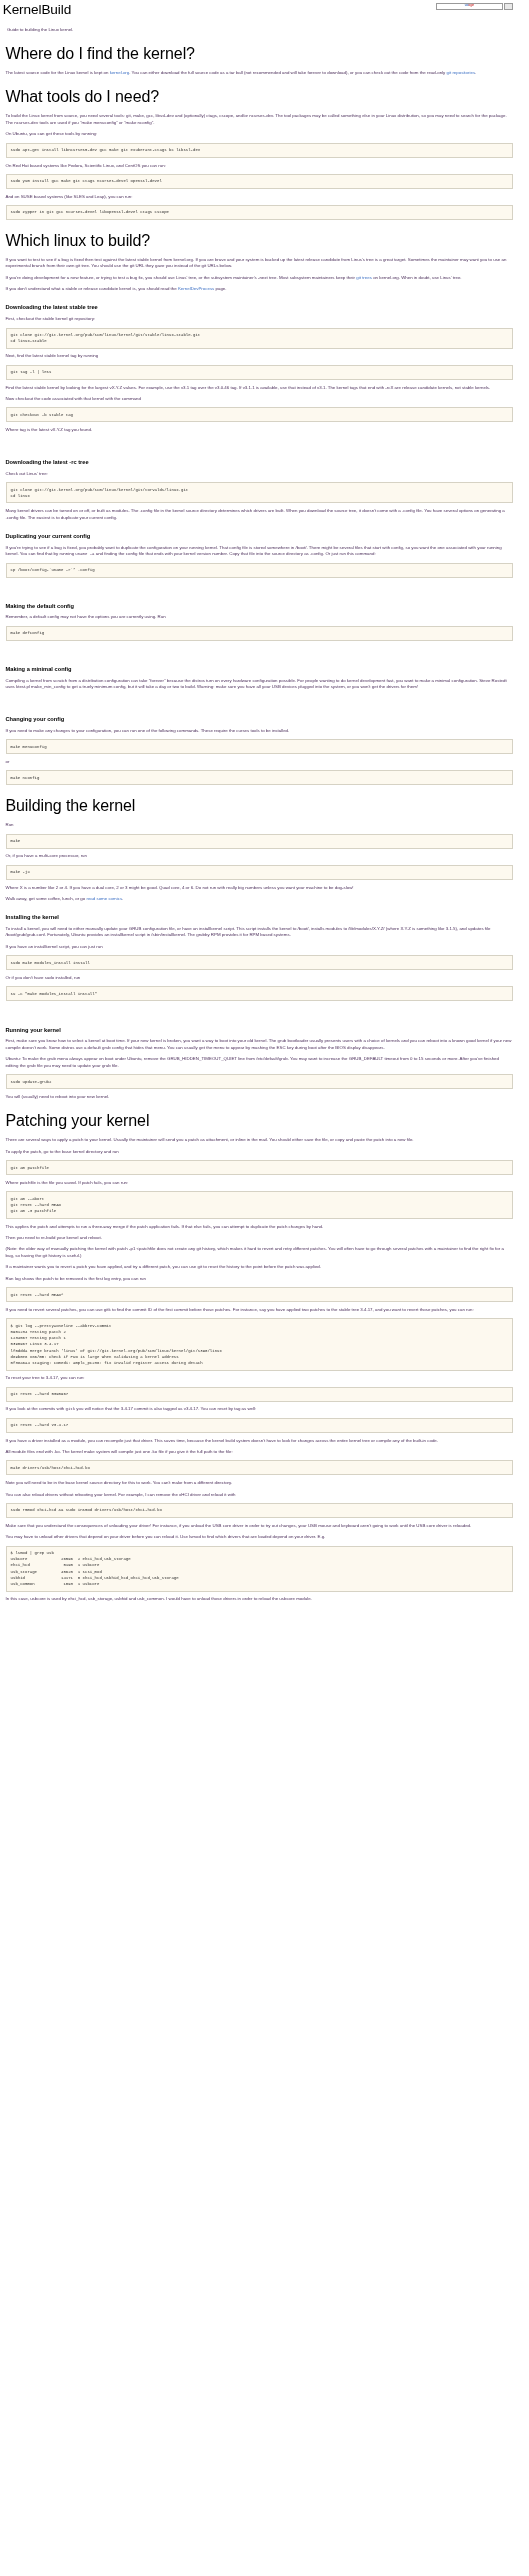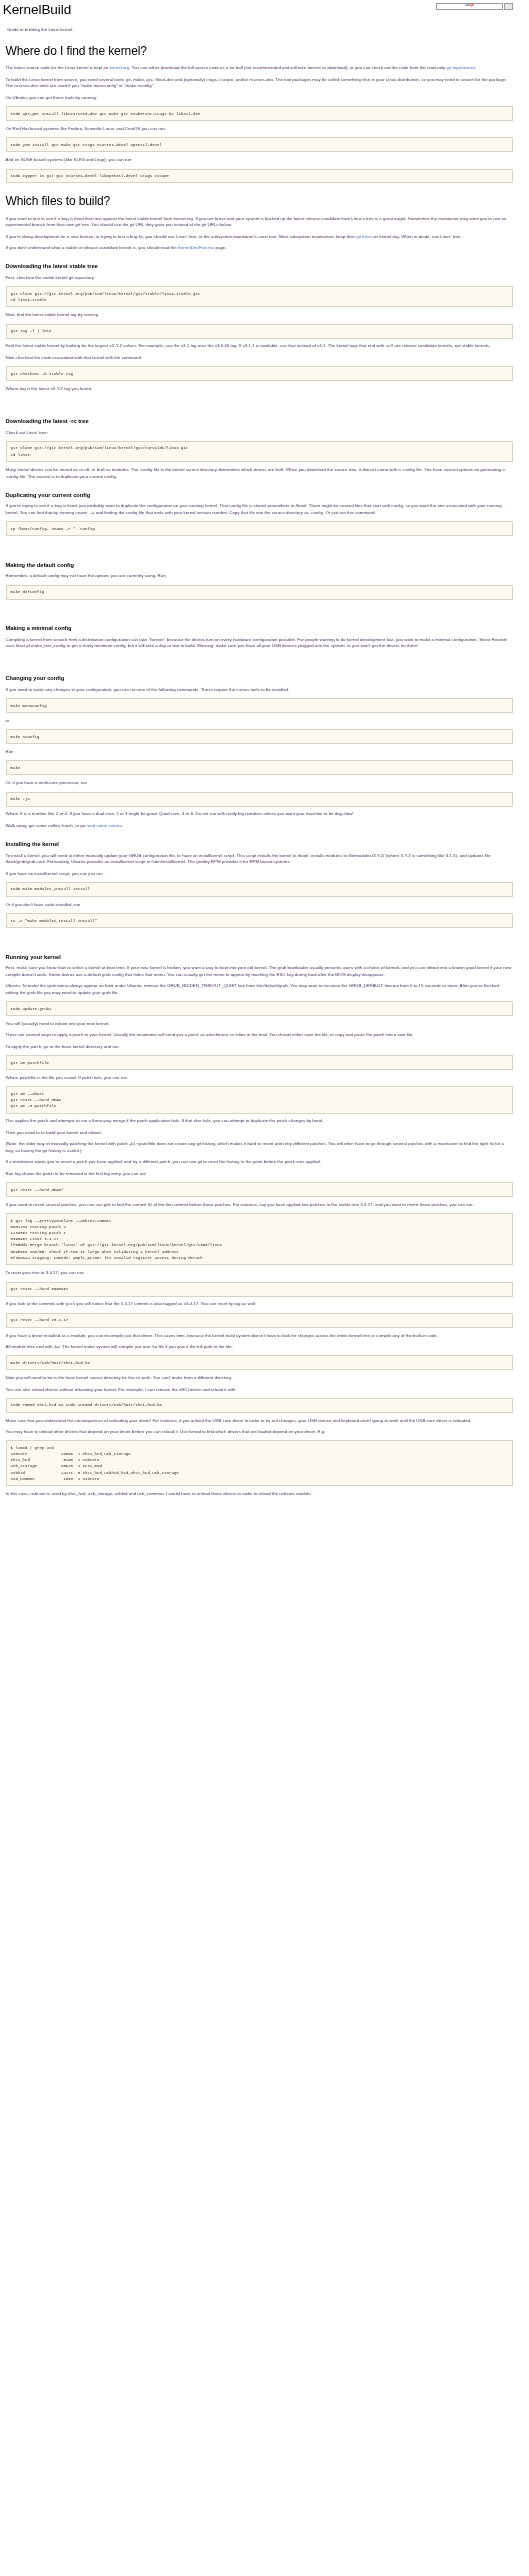--- a/index.html
+++ b/index.html
@@ -65,21 +65,21 @@
   .content {
     padding: 0 5.5px 0 5.5px;
   }
 
   p.intro {
     margin: 8.9px 0 0 1.4px;
     font-size: 4.4px;
   }
 
   h2 {
-    font-size: 12px;
+    font-size: 16px;
     font-weight: normal;
     color: #000000;
     margin: 11.6px 0 6.8px 0;
     line-height: 1.15;
     letter-spacing: -0.1px;
   }
   h3 {
     font-size: 5.7px;
     font-weight: bold;
     color: #000000;
@@ -133,29 +133,30 @@
 
   <h1 class="doc-title">KernelBuild</h1>
 
   <div class="content">
 
     <p class="intro">Guide to building the Linux kernel.</p>
 
     <h2>Where do I find the kernel?</h2>
     <p><span>The latest source code for the Linux kernel is kept on </span><a class="lnk" href="#">kernel.org</a><span>. You can either download the full source code as a tar ball (not recommended and will take forever to download), or you can check out the code from the read-only </span><a class="lnk" href="#">git repositories</a><span>.</span></p>
 
+    <h2>What tools do I need?</h2>
     <p>To build the Linux kernel from source, you need several tools: git, make, gcc, libssl-dev and (optionally) ctags, cscope, and/or ncurses-dev. The tool packages may be called something else in your Linux distribution, so you may need to search for the package. The ncurses-dev tools are used if you "make menuconfig" or "make nconfig".</p>
     <p>On Ubuntu, you can get these tools by running:</p>
     <pre class="code">sudo apt-get install libncurses5-dev gcc make git exuberant-ctags bc libssl-dev</pre>
     <p>On Red Hat based systems like Fedora, Scientific Linux, and CentOS you can run:</p>
     <pre class="code">sudo yum install gcc make git ctags ncurses-devel openssl-devel</pre>
     <p>And on SUSE based systems (like SLES and Leap), you can run:</p>
     <pre class="code">sudo zypper in git gcc ncurses-devel libopenssl-devel ctags cscope</pre>
 
-    <h2>Which files to build?</h2>
+    <h2>Which linux to build?</h2>
     <p>If you want to test to see if a bug is fixed then test against the latest stable kernel from kernel.org. If you are brave and your system is backed up the latest release candidate from Linus's tree is a great target. Sometimes the maintainer may want you to use an experimental branch from their own git tree. You should use the git URL they gave you instead of the git URLs below.</p>
     <p><span>If you're doing development for a new feature, or trying to test a bug fix, you should use Linus' tree, or the subsystem maintainer's -next tree. Most subsystem maintainers keep their </span><a class="lnk" href="#">git trees</a><span> on kernel.org. When in doubt, use Linus' tree.</span></p>
     <p><span>If you don't understand what a stable or release candidate kernel is, you should read the </span><a class="lnk" href="#">KernelDevProcess</a><span> page.</span></p>
 
     <h3>Downloading the latest stable tree</h3>
     <p>First, checkout the stable kernel git repository:</p>
     <pre class="code">git clone git://git.kernel.org/pub/scm/linux/kernel/git/stable/linux-stable.git
 cd linux-stable</pre>
     <p>Next, find the latest stable kernel tag by running</p>
     <pre class="code">git tag -l | less</pre>
@@ -189,20 +190,21 @@
     <p>Compiling a kernel from scratch from a distribution configuration can take "forever" because the distros turn on every hardware configuration possible. For people wanting to do kernel development fast, you want to make a minimal configuration. Steve Rostedt uses ktest.pl make_min_config to get a truely minimum config, but it will take a day or two to build. Warning: make sure you have all your USB devices plugged into the system, or you won't get the drivers for them!</p>
 
     <div class="spacer-lg"></div>
 
     <h3>Changing your config</h3>
     <p>If you need to make any changes to your configuration, you can run one of the following commands. These require the curses tools to be installed.</p>
     <pre class="code">make menuconfig</pre>
     <p>or</p>
     <pre class="code">make nconfig</pre>
 
+    <h2>Building the kernel</h2>
     <p>Run</p>
     <pre class="code">make</pre>
     <p>Or, if you have a multi-core processor, run</p>
     <pre class="code">make -jX</pre>
     <p>Where X is a number like 2 or 4. If you have a dual core, 2 or 3 might be good. Quad core, 4 or 6. Do not run with really big numbers unless you want your machine to be dog-slow!</p>
     <p><span>Walk away, get some coffee, lunch, or go </span><a class="lnk" href="#">read some comics</a><span>.</span></p>
 
     <h3>Installing the kernel</h3>
     <p>To install a kernel, you will need to either manually update your GRUB configuration file, or have an installkernel script. This script installs the kernel to /boot/, installs modules to /lib/modules/X.Y.Z/ (where X.Y.Z is something like 3.1.5), and updates file /boot/grub/grub.conf. Fortunately, Ubuntu provides an installkernel script in /sbin/installkernel. The grubby RPM provides it for RPM based systems.</p>
     <p>If you have an installkernel script, you can just run</p>
@@ -211,20 +213,21 @@
     <pre class="code">su -c "make modules_install install"</pre>
 
     <div class="spacer-lg"></div>
 
     <h3>Running your kernel</h3>
     <p>First, make sure you know how to select a kernel at boot time. If your new kernel is broken, you want a way to boot into your old kernel. The grub bootloader usually presents users with a choice of kernels and you can reboot into a known good kernel if your new compile doesn't work. Some distros use a default grub config that hides that menu. You can usually get the menu to appear by mashing the ESC key during boot after the BIOS display disappears.</p>
     <p>Ubuntu: To make the grub menu always appear on boot under Ubuntu, remove the GRUB_HIDDEN_TIMEOUT_QUIET line from /etc/default/grub. You may want to increase the GRUB_DEFAULT timeout from 0 to 15 seconds or more. After you've finished editing the grub file you may need to update your grub file.</p>
     <pre class="code">sudo update-grub2</pre>
     <p>You will (usually) need to reboot into your new kernel.</p>
 
+    <h2>Patching your kernel</h2>
     <p>There are several ways to apply a patch to your kernel. Usually the maintainer will send you a patch as attachment, or inline in the mail. You should either save the file, or copy and paste the patch into a new file.</p>
     <p>To apply the patch, go to the base kernel directory and run</p>
     <pre class="code">git am patchfile</pre>
     <p>Where patchfile is the file you saved. If patch fails, you can run:</p>
     <pre class="code">git am --abort
 git reset --hard HEAD
 git am -3 patchfile</pre>
     <p>This applies the patch and attempts to run a three-way merge if the patch application fails. If that else fails, you can attempt to duplicate the patch changes by hand.</p>
     <p>Then you need to re-build your kernel and reboot.</p>
     <p>(Note: the older way of manually patching the kernel with patch -p1 &lt;patchfile does not create any git history, which makes it hard to revert and retry different patches. You will often have to go through several patches with a maintainer to find the right fix for a bug, so having the git history is useful.)</p>

